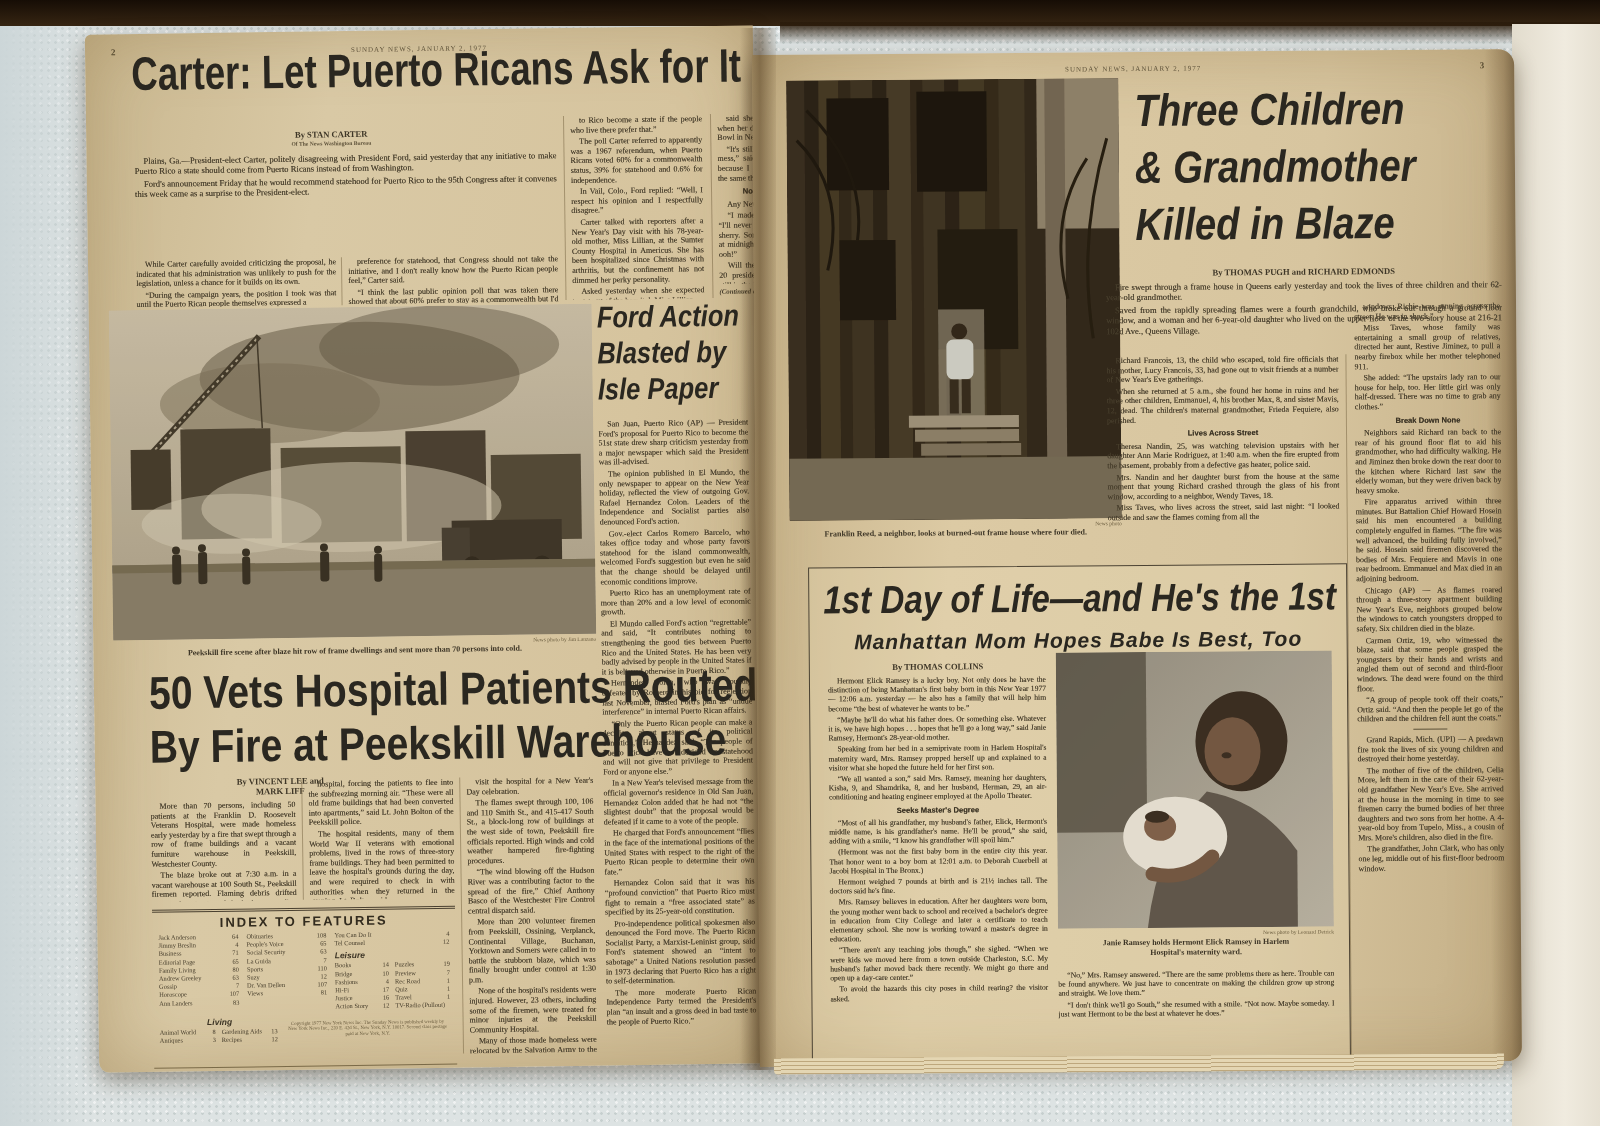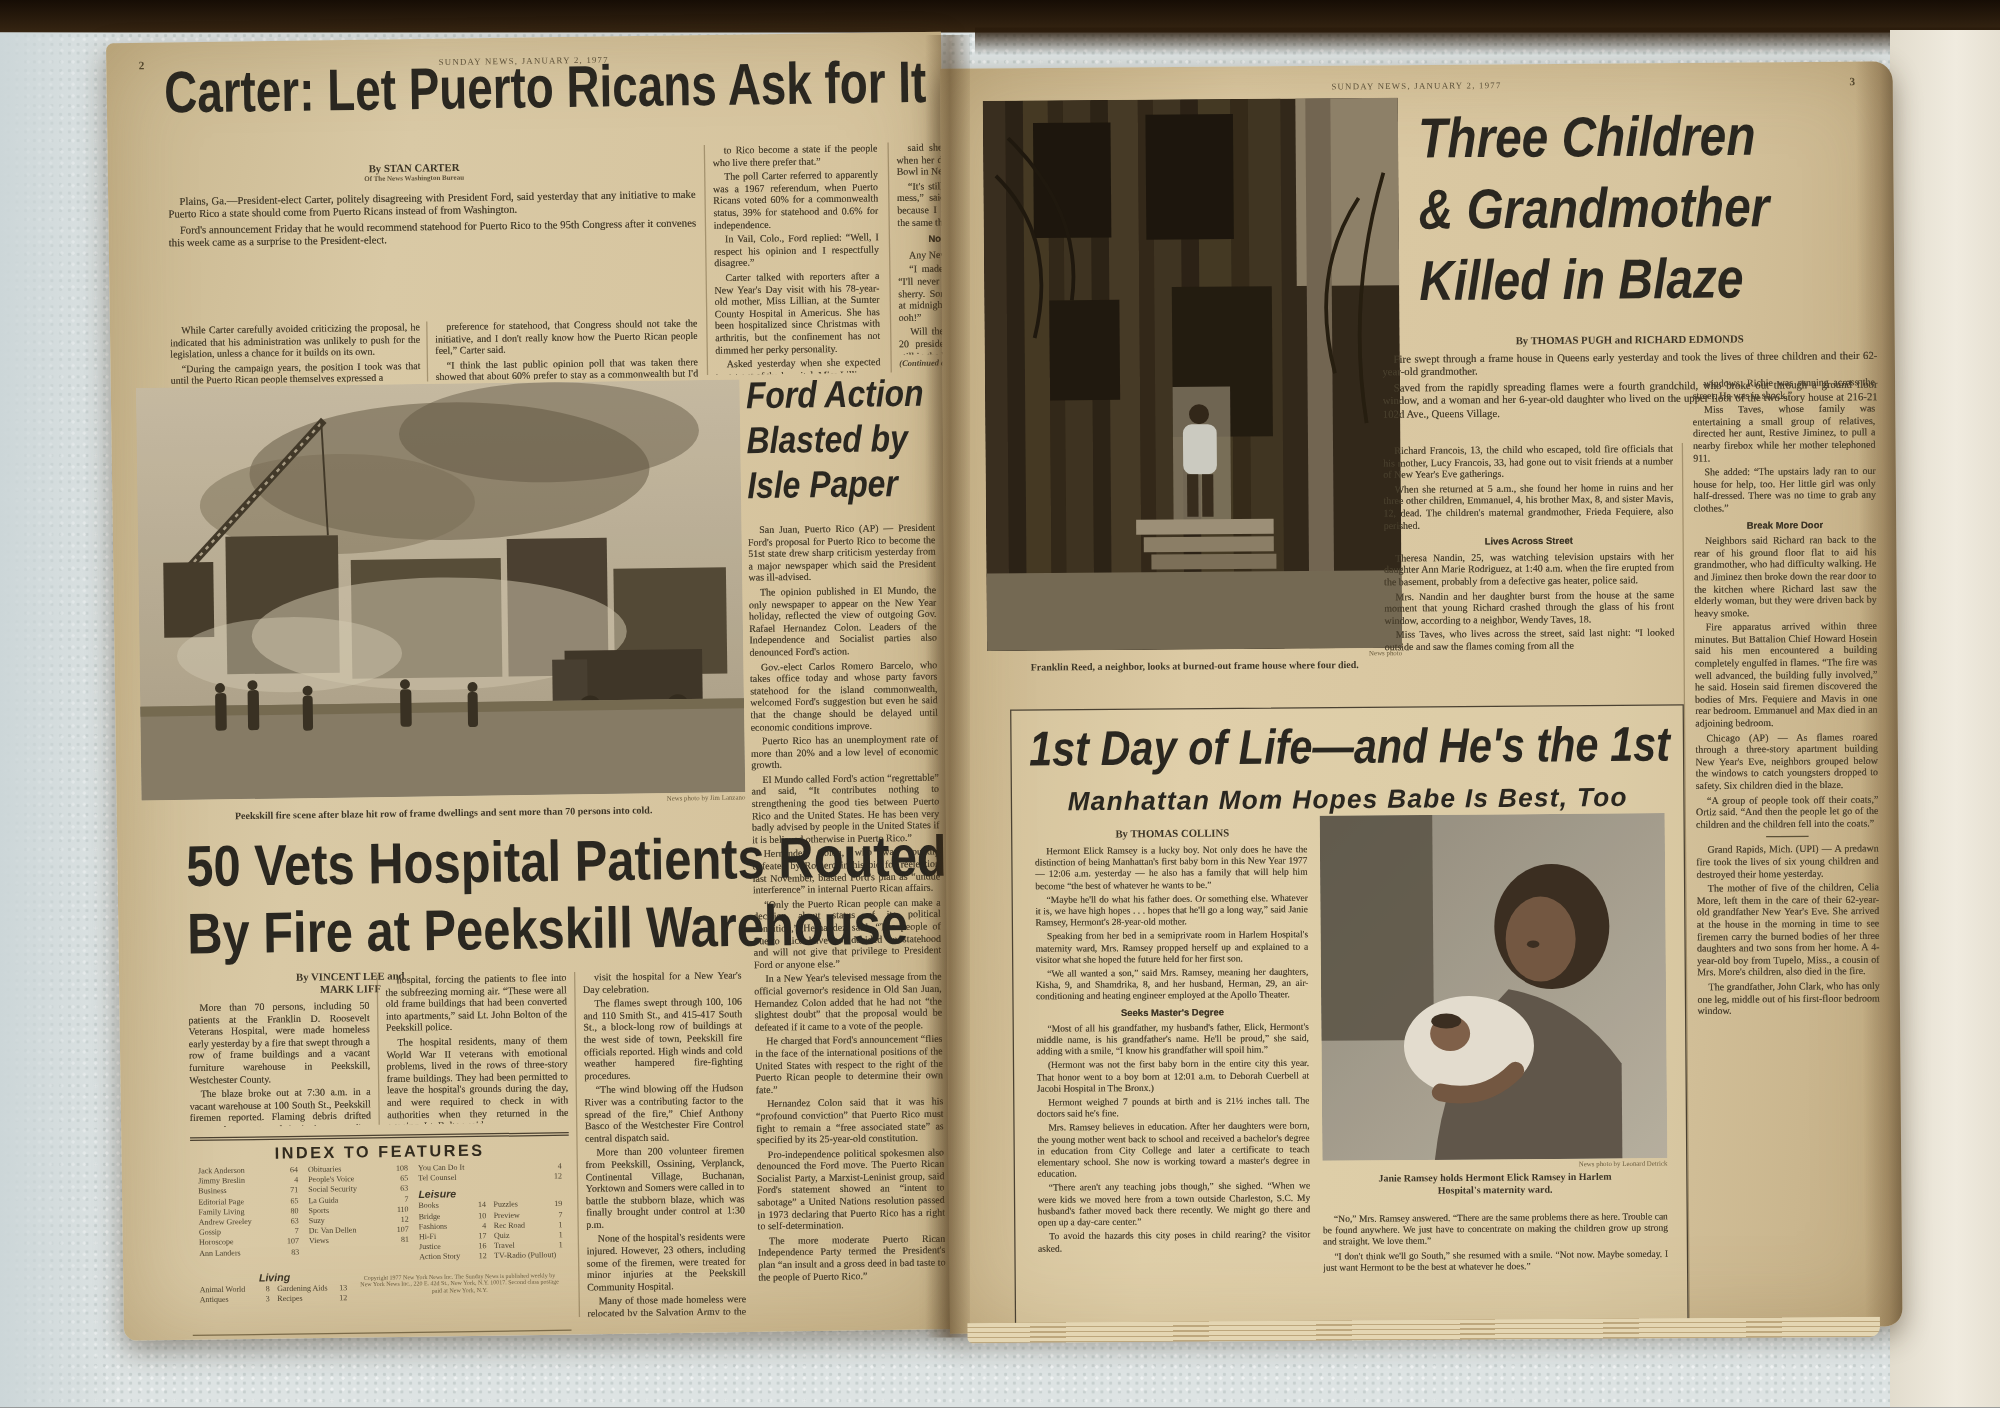--- a/index.html
+++ b/index.html
@@ -460,25 +460,26 @@
         <p class="subhead">Lives Across Street</p>
         <p>Theresa Nandin, 25, was watching television upstairs with her daughter Ann Marie Rodriguez, at 1:40 a.m. when the fire erupted from the basement, probably from a defective gas heater, police said.</p>
         <p>Mrs. Nandin and her daughter burst from the house at the same moment that young Richard crashed through the glass of his front window, according to a neighbor, Wendy Taves, 18.</p>
         <p>Miss Taves, who lives across the street, said last night: “I looked outside and saw the flames coming from all the</p>
       </div>
     <div class="abs colrule" style="top:304px;left:591px;height:710px;"></div>
     <div class="abs col" style="top:252px;left:600px;width:146px;height:762px;">
         <p>windows. Richie was running across the street. He was in shock.”</p>
         <p>Miss Taves, whose family was entertaining a small group of relatives, directed her aunt, Restive Jiminez, to pull a nearby firebox while her mother telephoned 911.</p>
         <p>She added: “The upstairs lady ran to our house for help, too. Her little girl was only half-dressed. There was no time to grab any clothes.”</p>
-        <p class="subhead">Break More Door</p>
+        <p class="subhead">Break Down None</p>
         <p>Neighbors said Richard ran back to the rear of his ground floor flat to aid his grandmother, who had difficulty walking. He and Jiminez then broke down the rear door to the kitchen where Richard last saw the elderly woman, but they were driven back by heavy smoke.</p>
         <p>Fire apparatus arrived within three minutes. But Battalion Chief Howard Hosein said his men encountered a building completely engulfed in flames. “The fire was well advanced, the building fully involved,” he said. Hosein said firemen discovered the bodies of Mrs. Fequiere and Mavis in one rear bedroom. Emmanuel and Max died in an adjoining bedroom.</p>
         <p>Chicago (AP) — As flames roared through a three-story apartment building New Year's Eve, neighbors grouped below the windows to catch youngsters dropped to safety. Six children died in the blaze.</p>
-        <p>“A group of people took off their coats,” Ortiz said. “And then the people let go of the children and the children fell into the coats.”</p>
+        <p>Carmen Ortiz, 19, who witnessed the blaze, said that some people grasped the youngsters by their hands and wrists and angled them out of second and third-floor windows. The dead were found on the third floor.</p>
+        <p>“A group of people took off their coats,” Ortiz said. “And then the people let go of the children and the children fell aunt the coats.”</p>
         <p class="divider"></p>
         <p>Grand Rapids, Mich. (UPI) — A predawn fire took the lives of six young children and destroyed their home yesterday.</p>
         <p>The mother of five of the children, Celia More, left them in the care of their 62-year-old grandfather New Year's Eve. She arrived at the house in the morning in time to see firemen carry the burned bodies of her three daughters and two sons from her home. A 4-year-old boy from Tupelo, Miss., a cousin of Mrs. More's children, also died in the fire.</p>
         <p>The grandfather, John Clark, who has only one leg, middle out of his first-floor bedroom window.</p>
       </div>
 
     <div class="abs box1" style="top:513px;left:52px;width:537px;height:502px;">
       <div class="abs head ital" style="top:10px;left:14px;font-size:39px;">
         <span class="cond85">1st Day of Life—and He's the 1st</span>
       </div>

